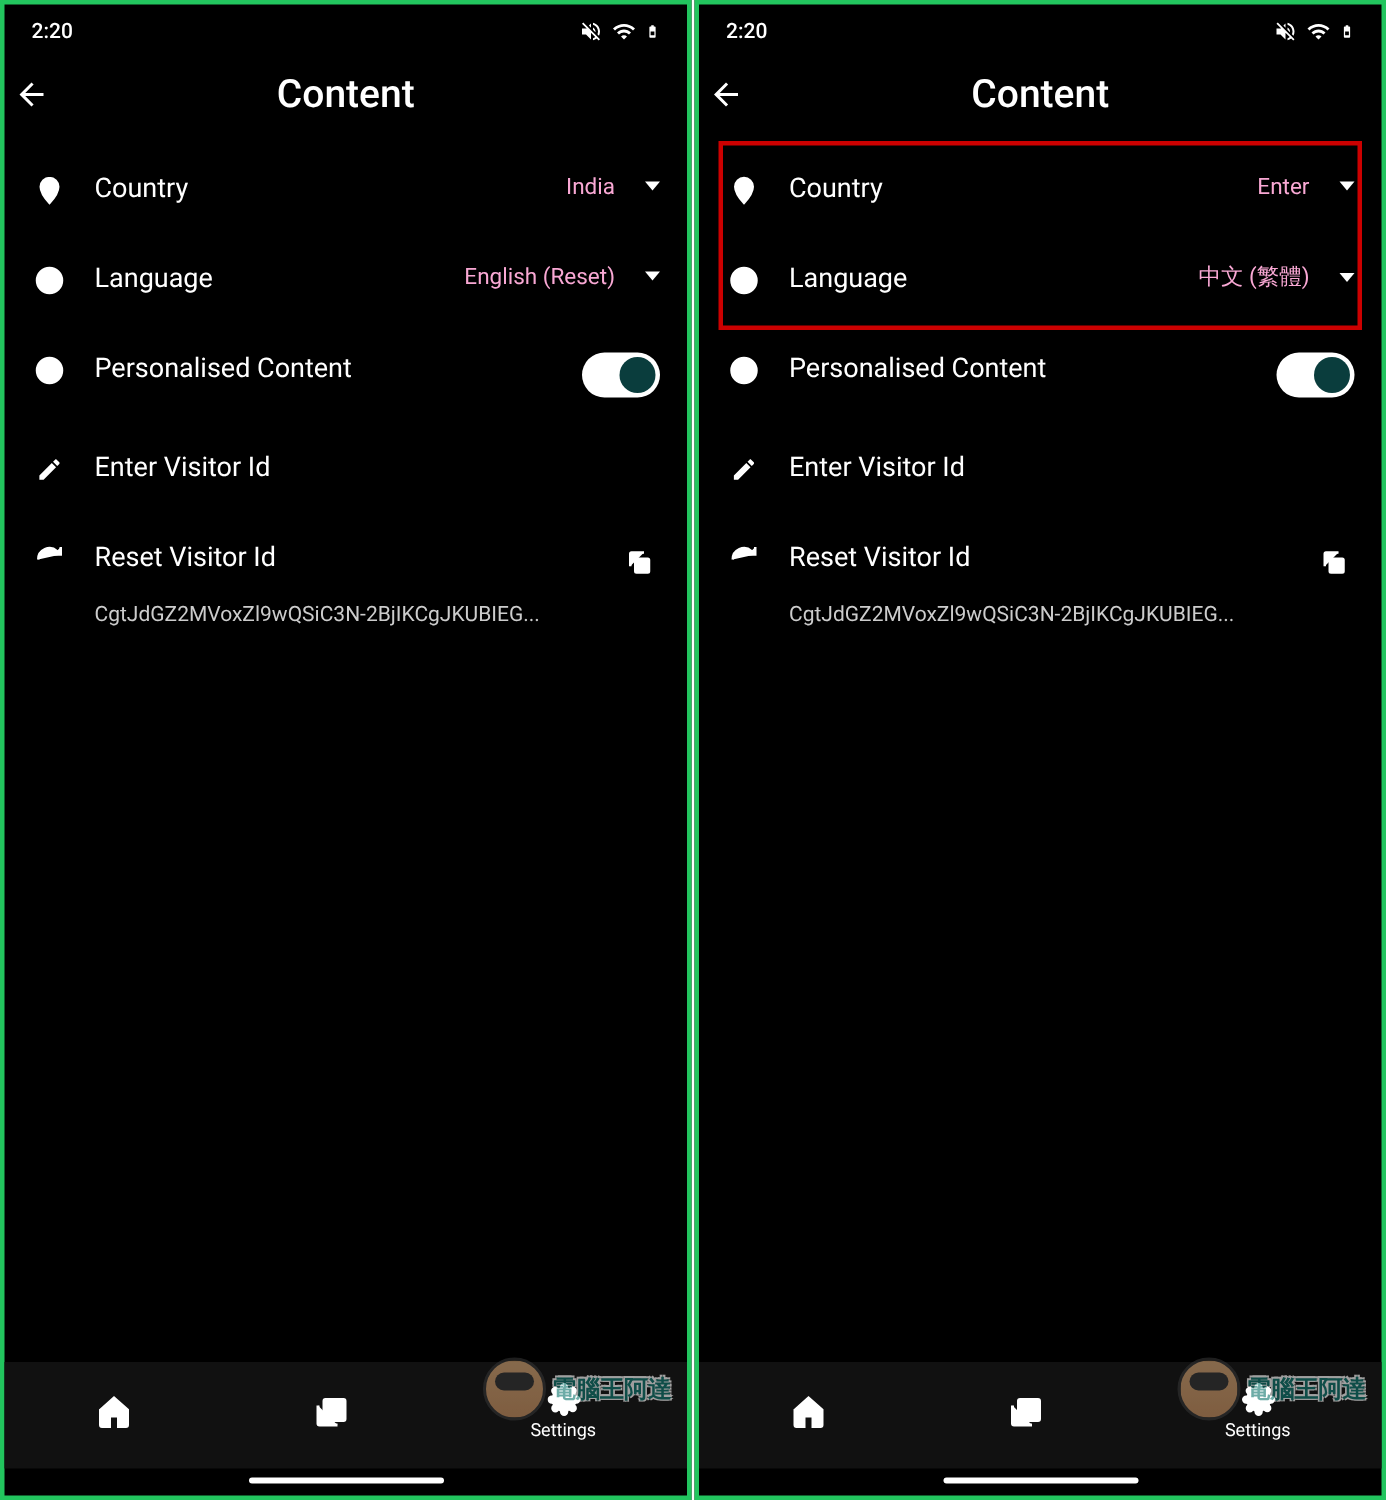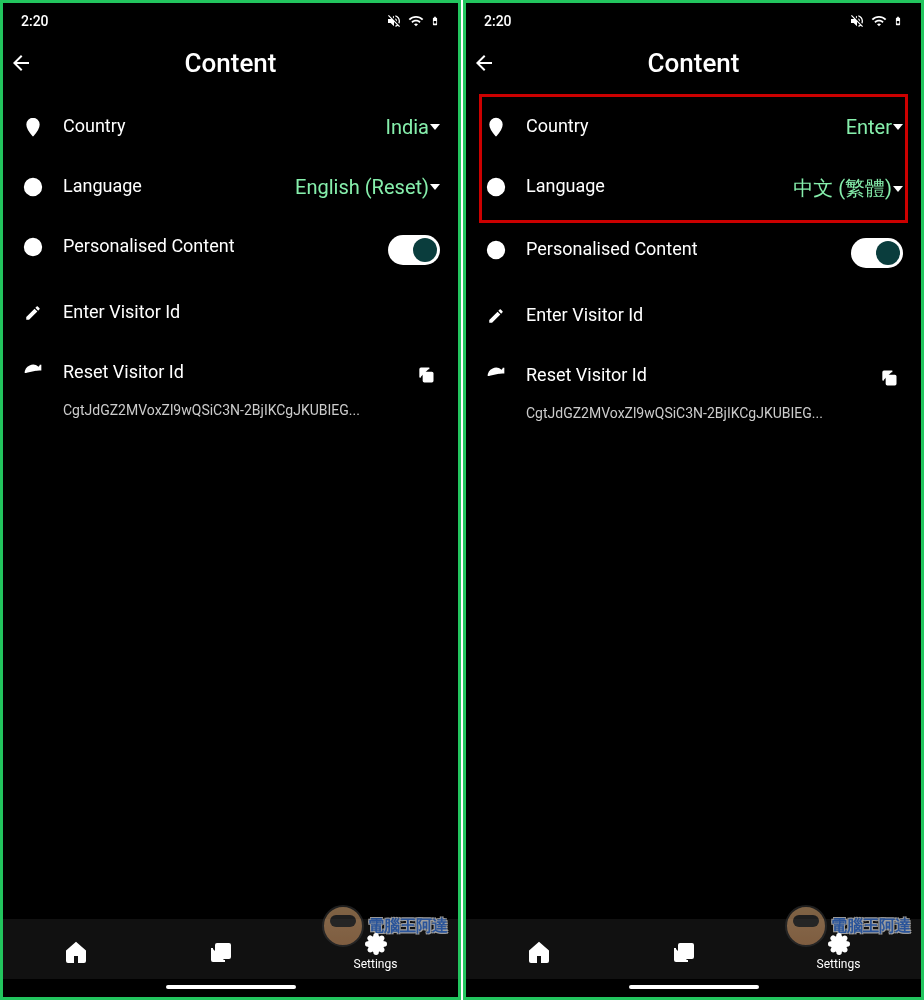--- a/index.html
+++ b/index.html
@@ -7,36 +7,36 @@
 .phone{flex:1;background:#000;color:#fff;display:flex;flex-direction:column;position:relative;border:3px solid #22c55e}
 .status-bar{display:flex;justify-content:space-between;align-items:center;padding:10px 18px 6px;font-size:14px;font-weight:500}
 .status-icons{display:flex;gap:6px;align-items:center}
 .header{display:flex;align-items:center;padding:14px 4px 20px;position:relative}
 .back-btn{width:28px;height:28px;display:flex;align-items:center;justify-content:center;color:#fff}
 .title{position:absolute;left:50%;transform:translateX(-50%);font-size:26px;font-weight:500}
 .content{flex:1;padding:0 16px}
 .row{display:flex;align-items:flex-start;padding:18px 2px;gap:18px}
 .row-icon{width:24px;height:24px;display:flex;align-items:center;justify-content:center;flex-shrink:0;color:#fff}
 .row-label{font-size:18px;flex:1}
-.row-value{font-size:20px;color:#86efac;display:flex;align-items:center;gap:1px}
+.row-value{font-size:15px;color:#f9a8d4;display:flex;align-items:center;gap:20px}
 .chevron-down{width:0;height:0;border-left:5px solid transparent;border-right:5px solid transparent;border-top:6px solid #fff}
 .toggle{width:52px;height:30px;background:#fff;border-radius:15px;position:relative;flex-shrink:0}
 .toggle-knob{position:absolute;right:3px;top:3px;width:24px;height:24px;background:#0a3d3d;border-radius:50%}
 .row-sub{display:flex;flex-direction:column;gap:20px;flex:1;min-width:0}
 .sub-text{font-size:14px;color:#ccc;white-space:nowrap;overflow:hidden;text-overflow:ellipsis}
 .copy-btn{width:28px;height:28px;display:flex;align-items:center;justify-content:center;flex-shrink:0}
 .highlight{border:3px solid #c00;margin:-3px}
-.bottom-nav{display:flex;justify-content:space-around;align-items:center;padding:14px 0 8px;background:#111}
+.bottom-nav{display:flex;justify-content:space-around;align-items:center;padding:14px 0 19px;background:#111}
 .nav-item{display:flex;flex-direction:column;align-items:center;gap:2px;font-size:12px;color:#fff}
 .gesture-bar{width:130px;height:4px;background:#fff;border-radius:2px;margin:6px auto 8px}
 .watermark{position:absolute;bottom:50px;right:10px;opacity:.6;display:flex;align-items:center;gap:4px}
 .wm-face{width:42px;height:42px;background:linear-gradient(#d4a574,#c89060);border-radius:50%;position:relative;border:2px solid #333}
 .wm-face::before{content:"";position:absolute;top:8px;left:6px;width:26px;height:12px;background:#333;border-radius:6px}
 .wm-text{display:flex;flex-direction:column;font-size:10px}
-.wm-cn{font-size:16px;font-weight:700;color:#3b82f6;text-shadow:1px 1px 0 #fff,-1px -1px 0 #fff,1px -1px 0 #fff,-1px 1px 0 #fff}
+.wm-cn{font-size:16px;font-weight:700;color:#0f766e;text-shadow:1px 1px 0 #fff,-1px -1px 0 #fff,1px -1px 0 #fff,-1px 1px 0 #fff}
 svg{fill:currentColor}
 </style>
 </head>
 <body>
 
 <div class="phone">
   <div class="status-bar">
     <span>2:20</span>
     <div class="status-icons">
       <svg width="16" height="16" viewBox="0 0 24 24">

